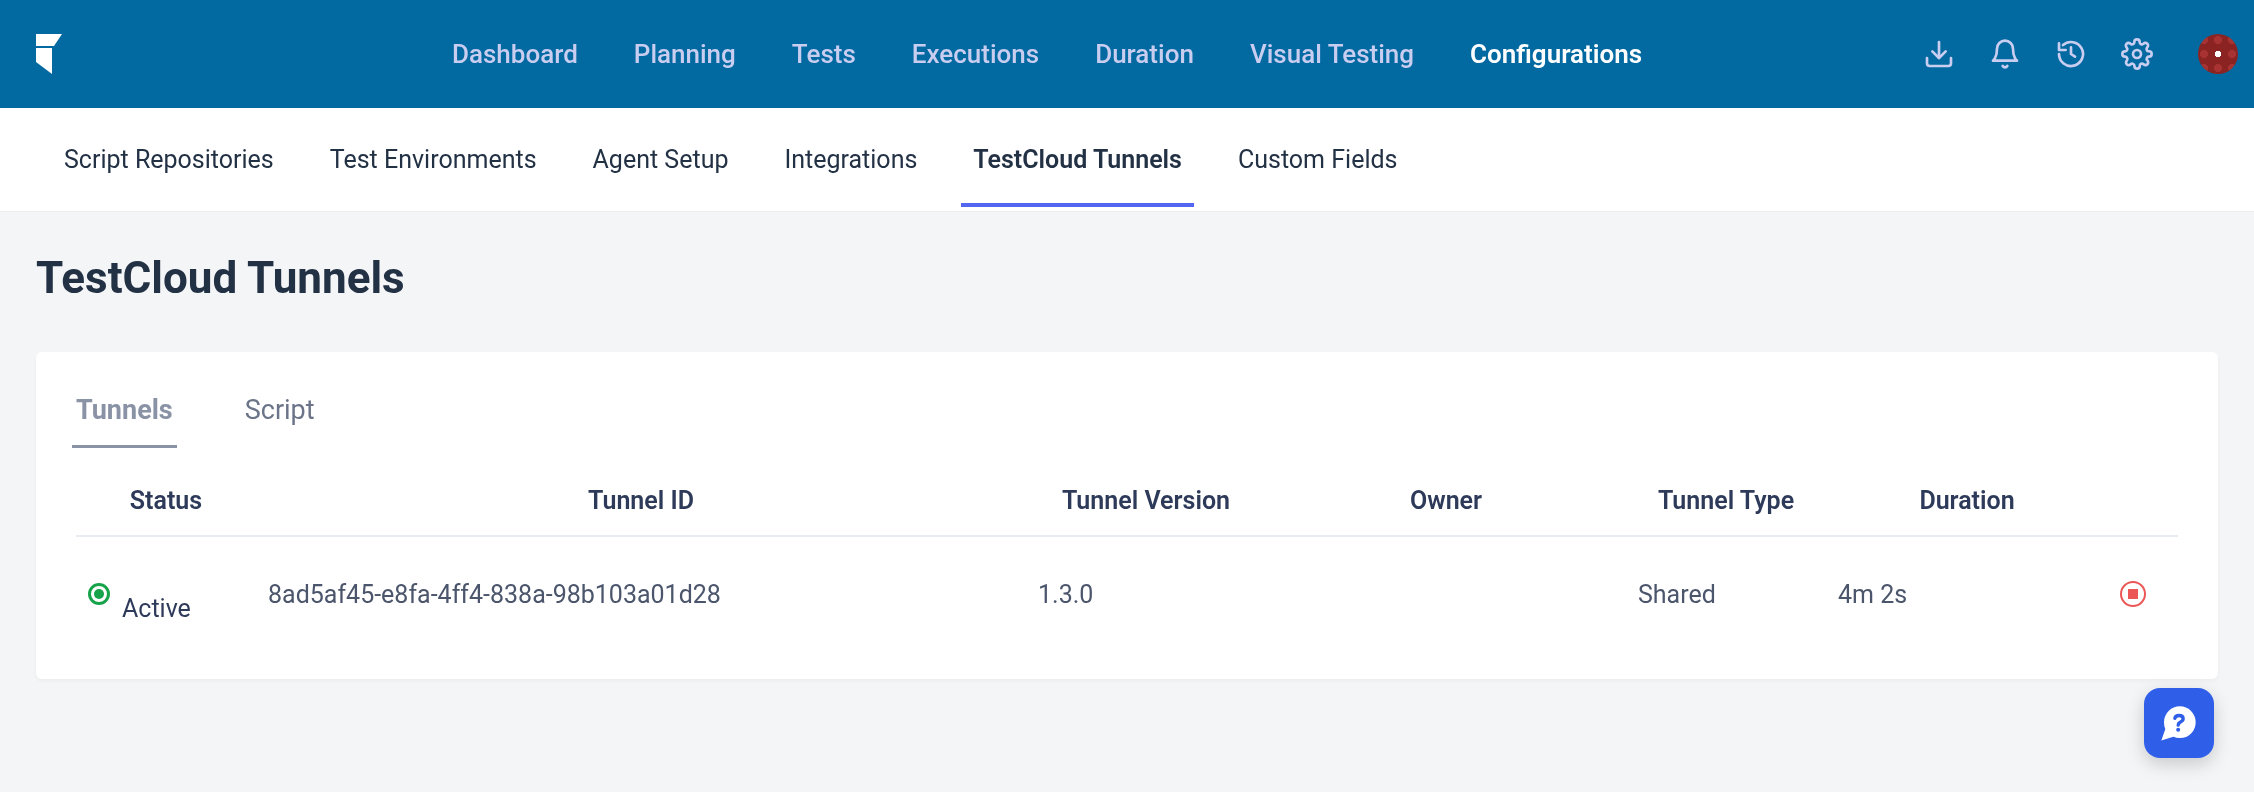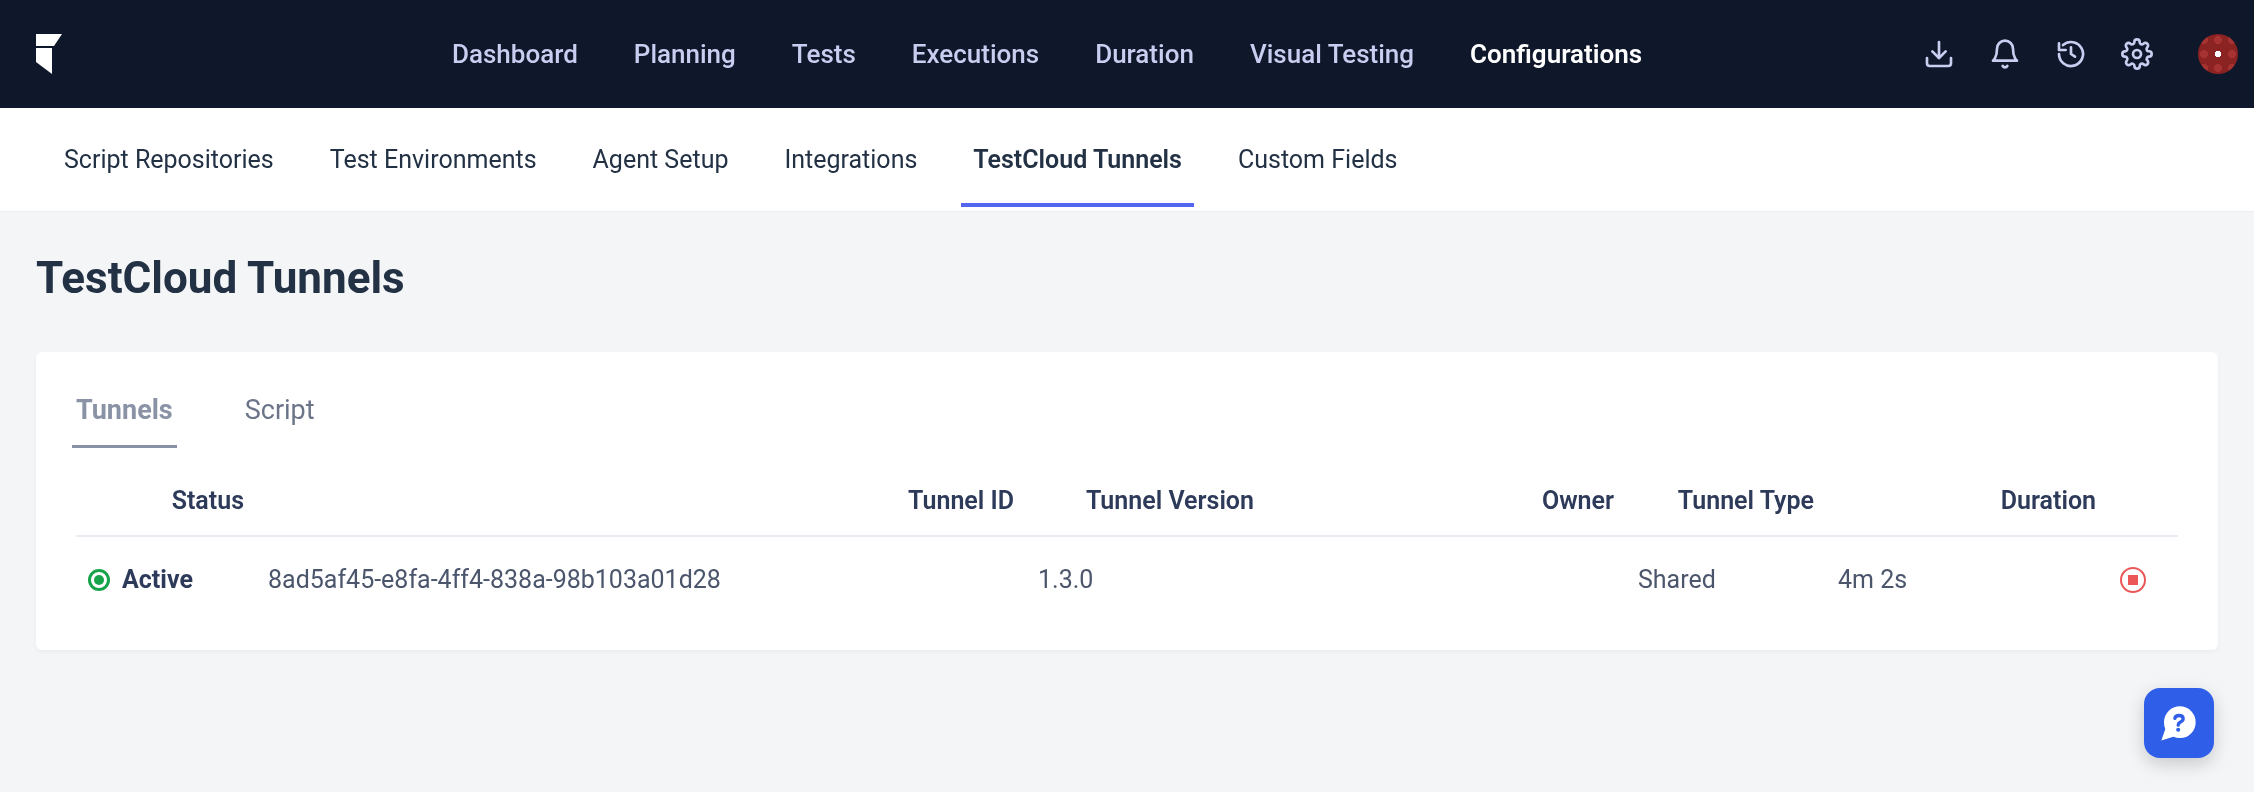--- a/index.html
+++ b/index.html
@@ -5,21 +5,21 @@
     * { margin: 0; padding: 0; box-sizing: border-box; }
     body {
       font-family: -apple-system, BlinkMacSystemFont, "Segoe UI", Roboto, Helvetica, Arial, sans-serif;
       background: #f4f5f7;
       color: #233145;
       width: 2254px; 
     }
 
     
     .topbar {
-      background: #0f172a;
+      background: #0369a1;
       height: 108px;
       display: flex;
       align-items: center;
       padding: 0 16px 0 32px;
       color: #fff;
     }
     .logo {
       display: flex;
       align-items: center;
       width: 420px; 
@@ -129,21 +129,21 @@
       height: 3px; background: #8a93a6;
     }
 
     
     table.tunnels {
       width: 100%;
       border-collapse: collapse;
       font-size: 25px;
     }
     table.tunnels th {
-      text-align: right;
+      text-align: center;
       font-weight: 600;
       color: #2e3a59;
       padding: 20px 12px;
       border-bottom: 2px solid #e8ebf1;
     }
     table.tunnels td {
       padding: 28px 12px;
       color: #4b556c;
     }
 
@@ -157,21 +157,21 @@
 
     .status-chip { display:flex; align-items:center; gap: 12px; }
     .status-dot {
       width: 22px; height:22px; border-radius:50%;
       border: 3px solid #16a34a;
       display:flex; align-items:center; justify-content:center;
     }
     .status-dot::after{
       content:""; width:10px; height:10px; border-radius:50%; background:#16a34a;
     }
-    .status-text{ color:#2e3a59; font-weight:700; }
+    .status-text{ color:#2e3a59; font-weight:400;margin-top:29px; }
 
     .stop-btn {
       width: 26px; height:26px; border:2px solid #eb5757; border-radius:50%;
       display:flex; align-items:center; justify-content:center; cursor:pointer;
     }
     .stop-btn::after{ content:""; width:10px; height:10px; background:#eb5757; }
 
     
     .help-fab {
       position: fixed;

